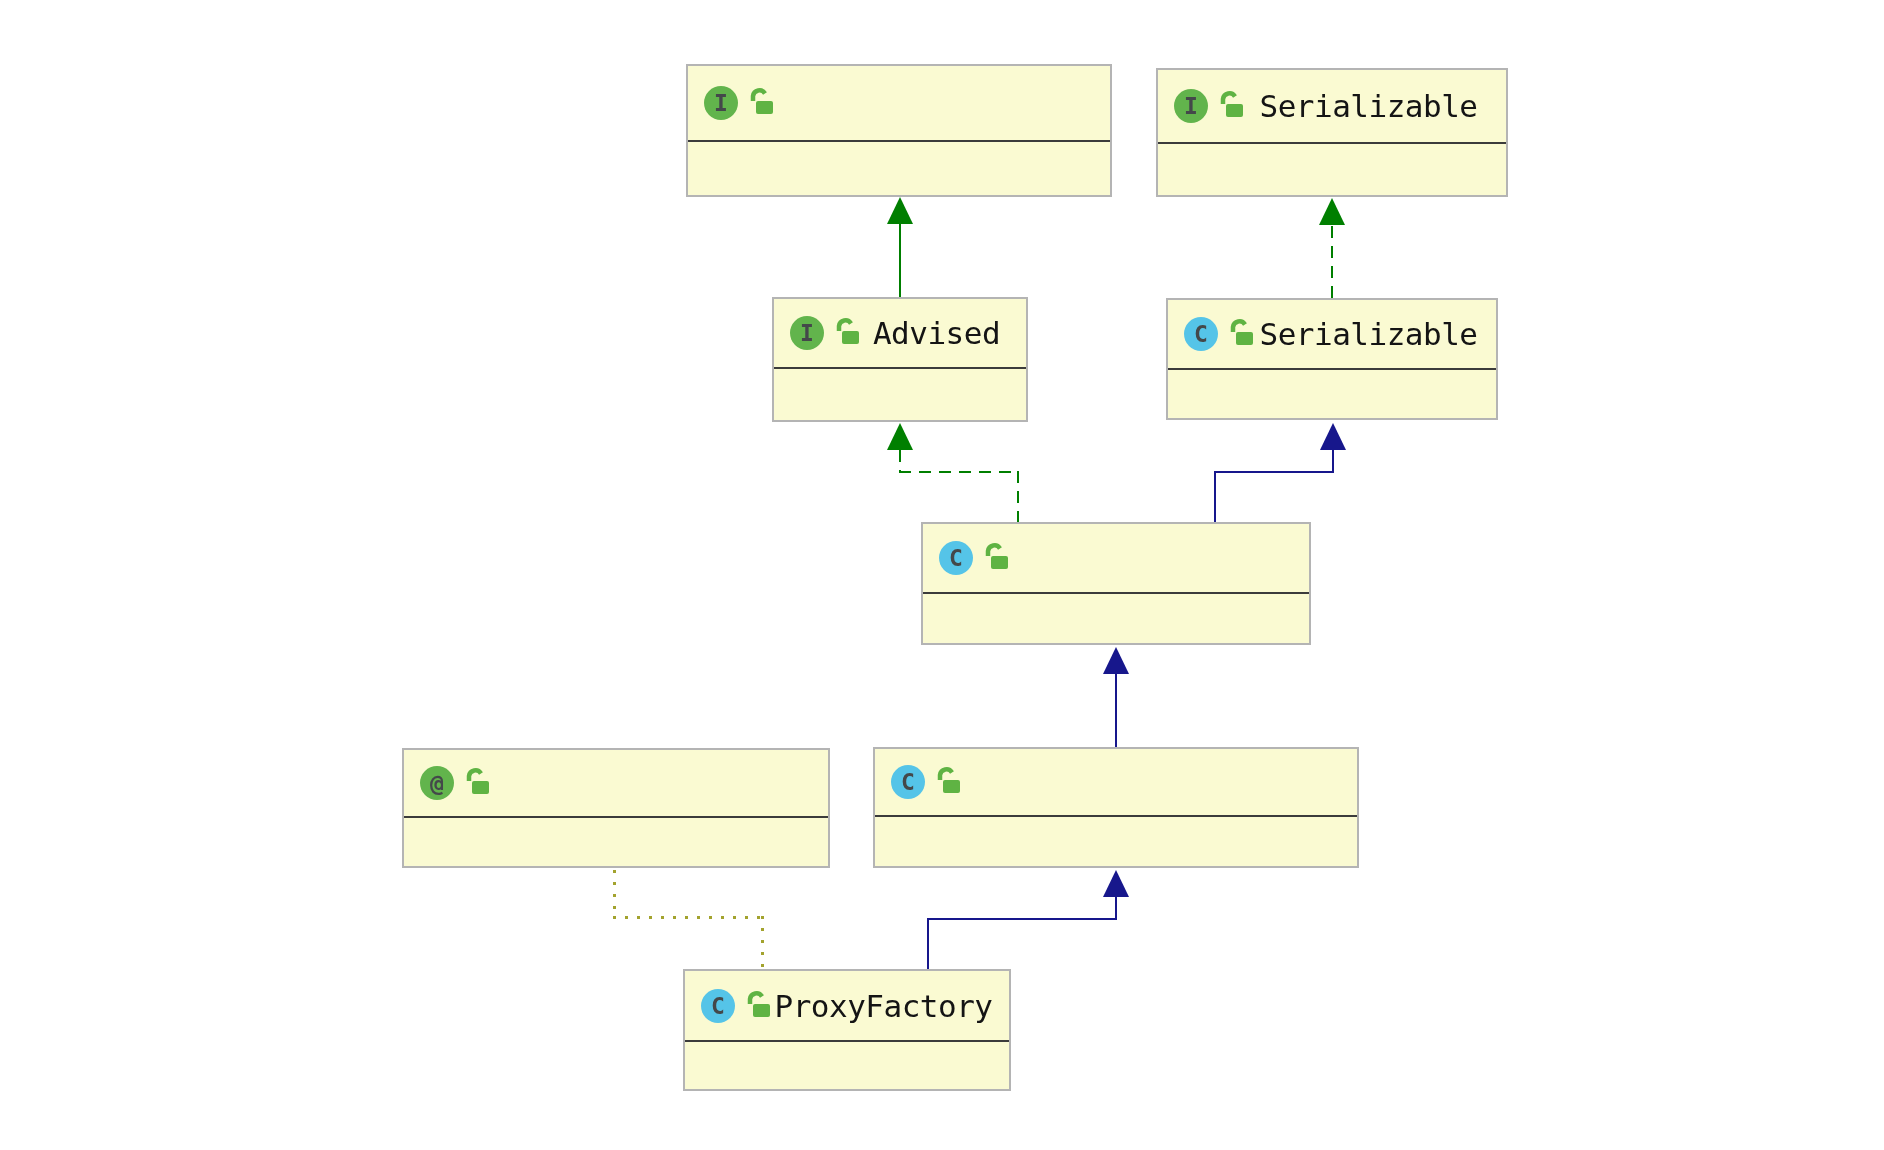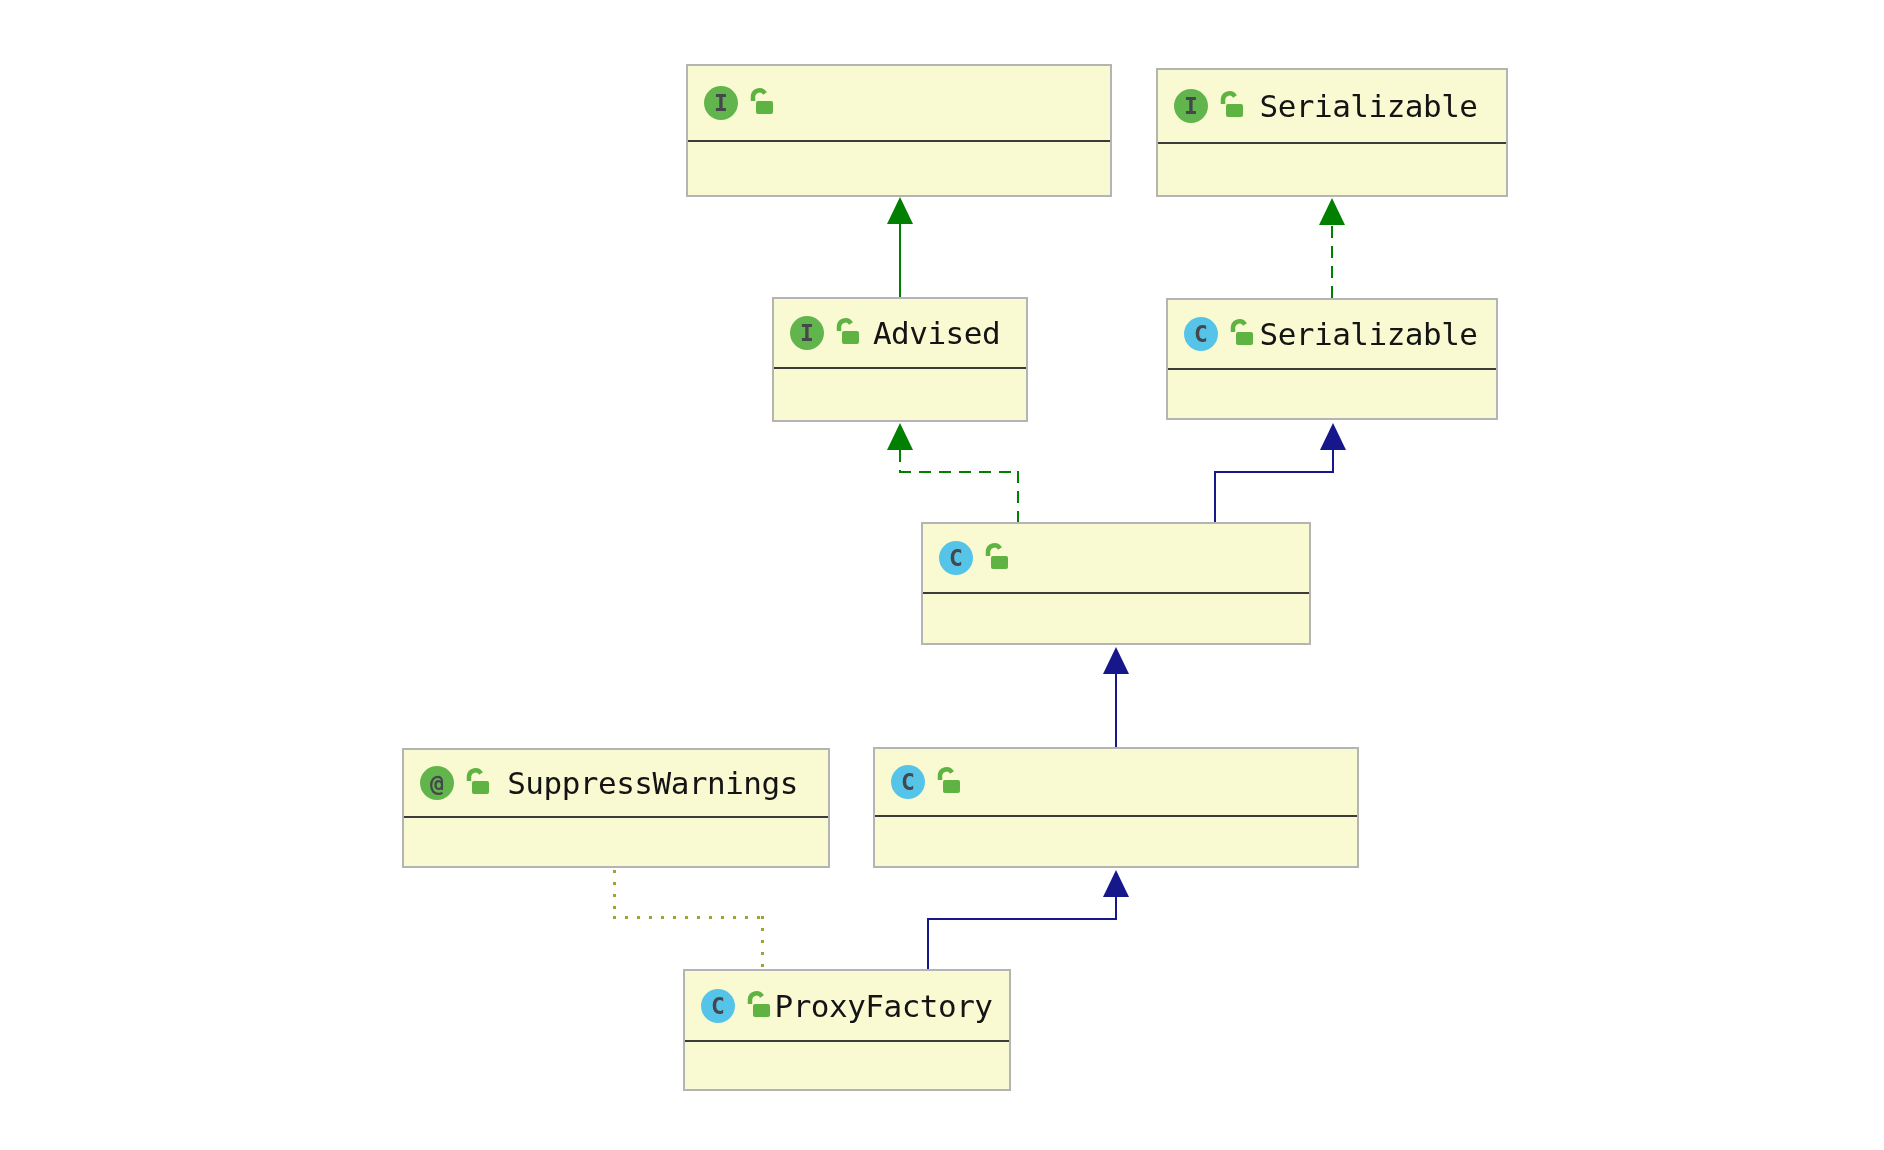--- a/index.html
+++ b/index.html
@@ -191,21 +191,20 @@
 
   <div class="node" style="left:402px;top:748px;width:428px;height:120px;">
     <div class="node-header" style="height:66px;">
       <span class="badge badge-annotation">@</span>
       <span class="lock">
         <svg width="27" height="30" viewBox="0 0 27 30">
             <path d="M5 13 V8 a6.5 6.5 0 0 1 12 -2.5" fill="none" stroke="var(--lock)" stroke-width="4.5"></path>
             <rect x="8" y="13" width="17" height="13" rx="2" fill="var(--lock)"></rect>
           </svg>
       </span>
-      <span class="node-title">SuppressWarnings</span>
     </div>
     <div class="node-body"></div>
   </div>
 
   <div class="node" style="left:873px;top:747px;width:486px;height:121px;">
     <div class="node-header" style="height:66px;">
       <span class="badge badge-class">C</span>
       <span class="lock">
         <svg width="27" height="30" viewBox="0 0 27 30">
             <path d="M5 13 V8 a6.5 6.5 0 0 1 12 -2.5" fill="none" stroke="var(--lock)" stroke-width="4.5"></path>

